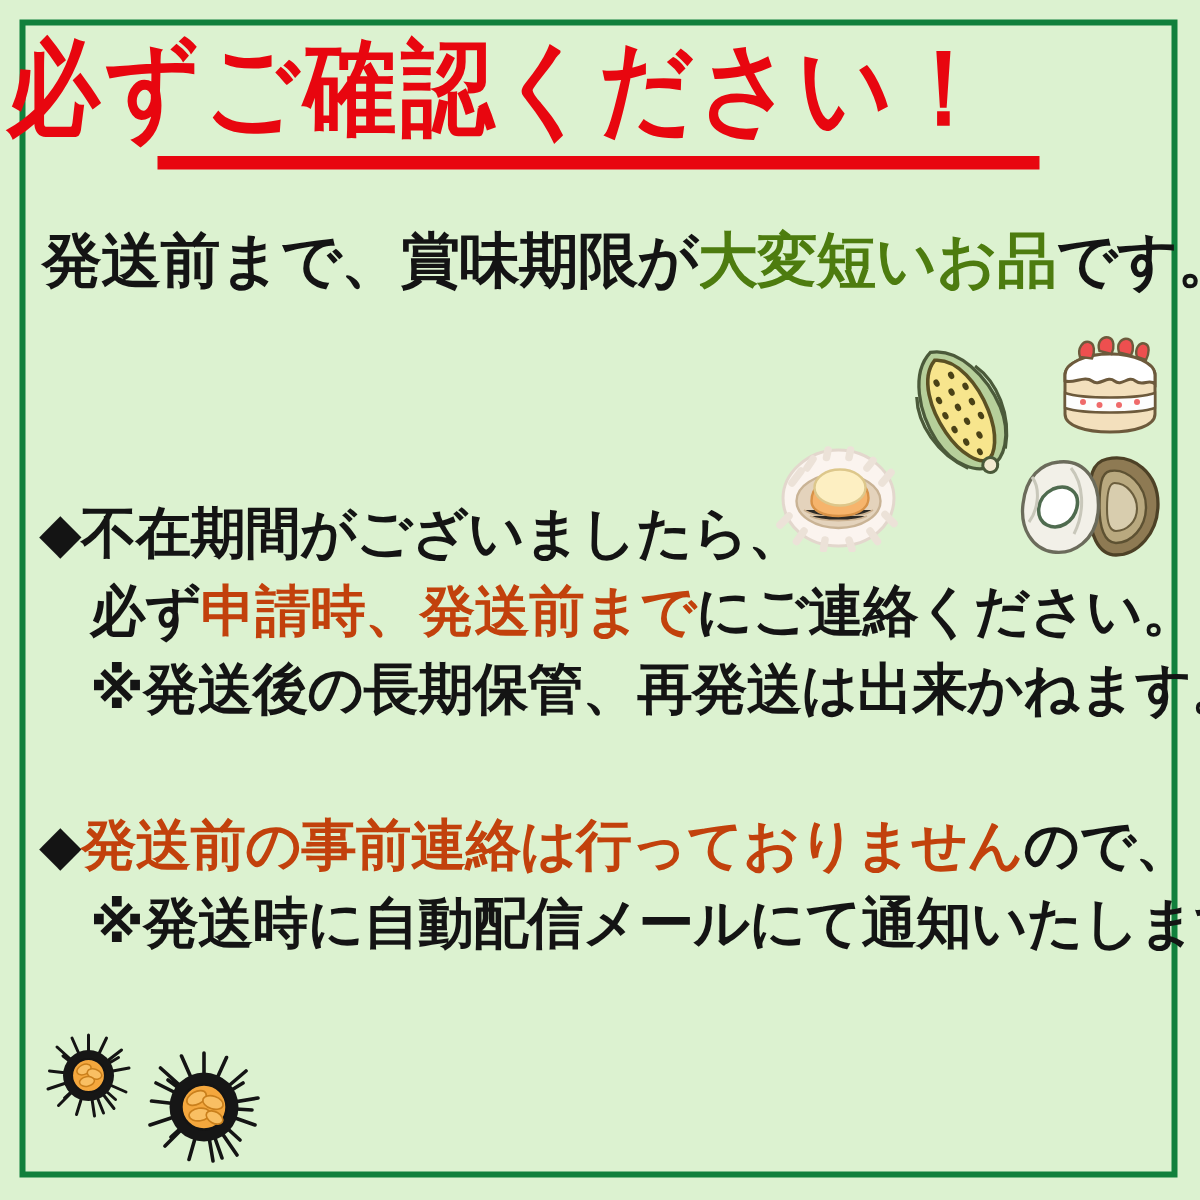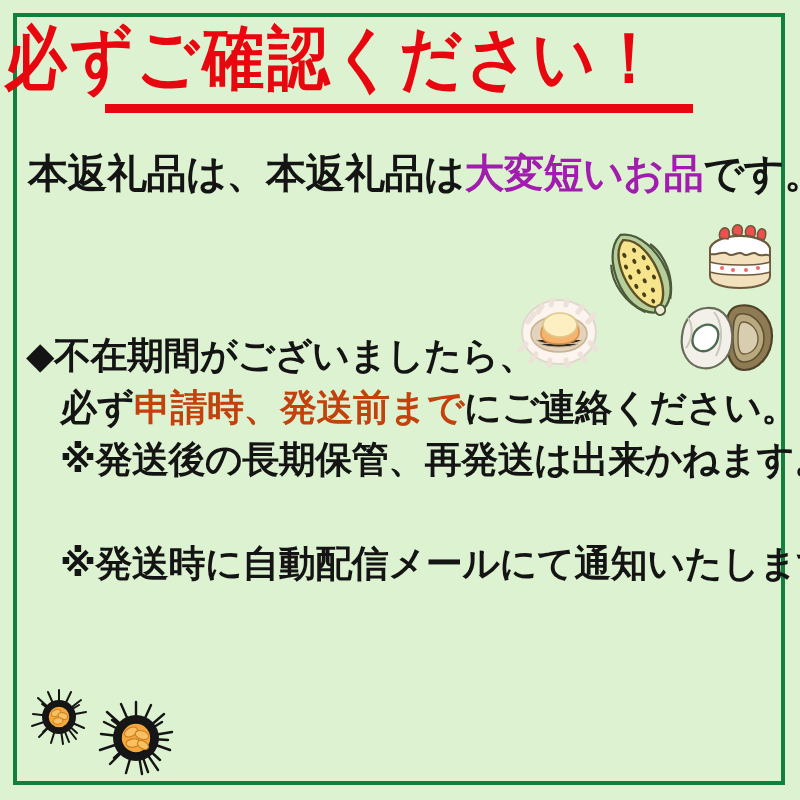--- a/index.html
+++ b/index.html
@@ -63,21 +63,21 @@
     position: absolute;
     left: 28px;
     top: 146px;
     width: 760px;
     font-size: 40px;
     font-weight: 700;
     color: #141414;
     white-space: nowrap;
     letter-spacing: -0.5px;
   }
-  #lead-line .hot { color: #a21caf; }
+  #lead-line .hot { color: #4d7c0f; }
 
   
   .para {
     position: absolute;
     left: 26px;
     width: 764px;
     font-size: 37px;
     font-weight: 700;
     color: #141414;
     line-height: 52px;
@@ -108,21 +108,21 @@
 <div id="notice-card">
 
   <div id="card-border"></div>
 
   <div id="title-block">
     <span id="title-text">必ずご確認ください！</span>
   </div>
   <div id="title-underline"></div>
 
   <div id="lead-line">
-    <span>本返礼品は、本返礼品は</span><span class="hot">大変短いお品</span><span>です。</span>
+    <span>発送前まで、賞味期限が</span><span class="hot">大変短いお品</span><span>です。</span>
   </div>
 
   <div class="food" id="food-corn">
     <svg width="96" height="100" viewBox="0 0 96 100" aria-hidden="true">
       <g transform="rotate(-28 48 50)">
         <path d="M48 8 C30 14 22 40 24 62 C26 82 38 94 48 94 C58 94 70 82 72 62 C74 40 66 14 48 8 Z" fill="#b6cf9a" stroke="#4b5a3a" stroke-width="2.2"></path>
         <path d="M48 14 C34 20 30 42 32 60 C34 78 42 89 48 89 C54 89 62 78 64 60 C66 42 62 20 48 14 Z" fill="#f7e58d" stroke="#5b5124" stroke-width="2.4"></path>
         <g fill="#4a4116">
           <ellipse cx="42" cy="28" rx="1.9" ry="2.6"></ellipse>
             <ellipse cx="53" cy="28" rx="1.9" ry="2.6"></ellipse>
@@ -230,16 +230,17 @@
     </svg>
   </div>
 
   <div class="para" id="para-absence">
     <span class="line"><span class="diamond">◆</span><span>不在期間がございましたら、</span></span>
     <span class="line indent"><span>必ず</span><span class="hot">申請時、発送前まで</span><span>にご連絡ください。</span></span>
     <span class="line indent"><span>※発送後の長期保管、再発送は出来かねます。</span></span>
   </div>
 
   <div class="para" id="para-noprenotice">
+    <span class="line"><span class="diamond">◆</span><span class="hot">発送前の事前連絡は行っておりません</span><span>ので、</span></span>
     <span class="line indent"><span>※発送時に自動配信メールにて通知いたします。</span></span>
   </div>
 
 </div>
 
 </body></html>

